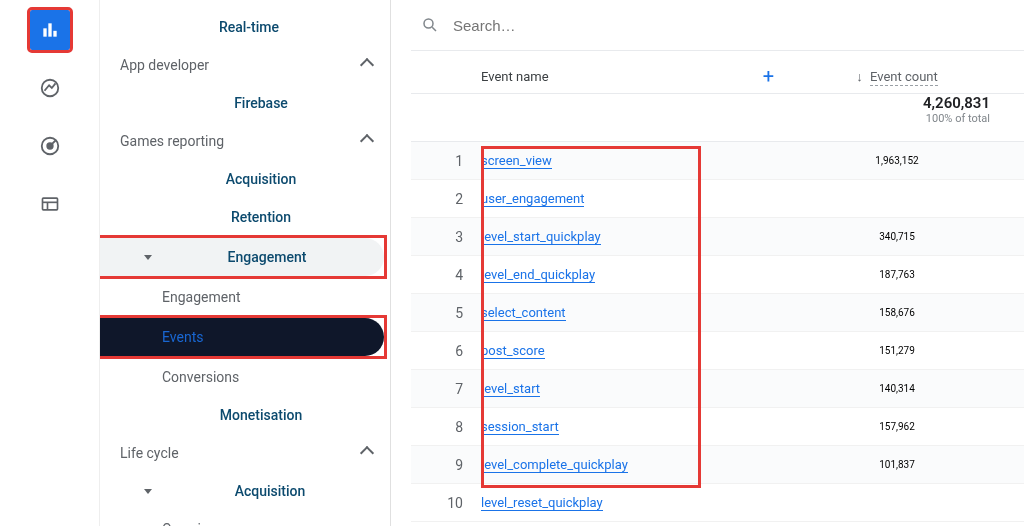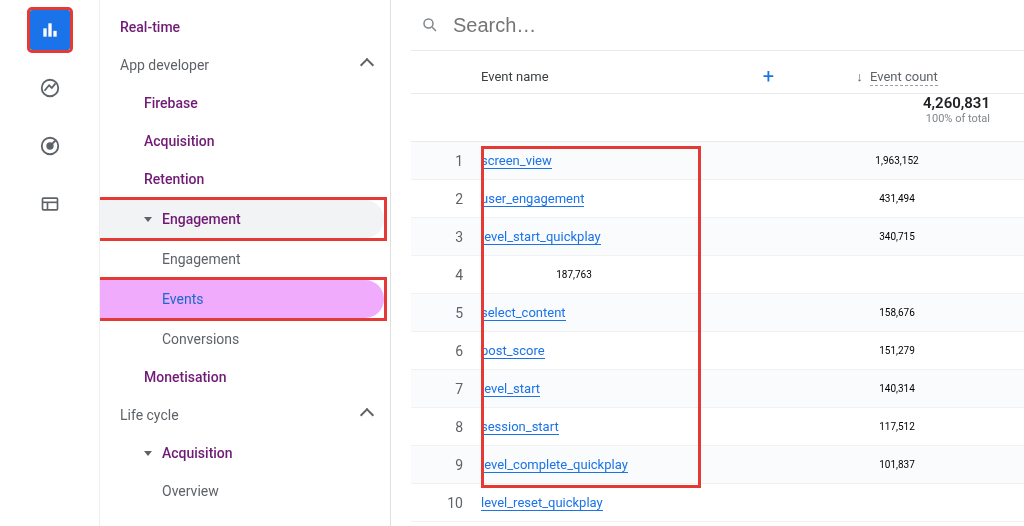--- a/index.html
+++ b/index.html
@@ -9,36 +9,36 @@
     
     .icon-rail { width: 100px; padding-top: 10px; display: flex; flex-direction: column; align-items: center; gap: 18px; border-right: 1px solid #eee; }
     .rail-btn { width: 40px; height: 40px; display: flex; align-items: center; justify-content: center; border-radius: 50%; cursor: pointer; color: #5f6368; }
     .rail-btn.active { background: #1a73e8; color: #fff; }
     .hl-red { outline: 3px solid #e53935; outline-offset: 0; border-radius: 2px; }
     .hl-red.rect { border-radius: 0; }
 
     
     .sidebar { width: 290px; padding: 8px 0 0 0; overflow: hidden; }
     .side-item { height: 38px; display: flex; align-items: center; padding: 0 12px 0 20px; cursor: pointer; color: #5f6368; font-size: 14px; border-radius: 0 20px 20px 0; position: relative; }
-    .side-item.bold { font-weight: 500; color: #701a75; }
+    .side-item.bold { font-weight: 500; color: #0c4a6e; text-align: center; }
     .side-item.group { justify-content: space-between; }
     .side-item .label { flex: 1; }
     .side-sub { padding-left: 44px; }
     .side-sub2 { padding-left: 62px; }
     .expand-row { background: #f1f3f4; }
-    .side-item.selected { background: #f0abfc; color: #1967d2; }
+    .side-item.selected { background: #0f172a; color: #1967d2; }
     .tri { width: 0; height: 0; border-left: 5px solid #5f6368; border-top: 4px solid transparent; border-bottom: 4px solid transparent; margin-right: 10px; }
     .tri.down { border-left: 4px solid transparent; border-right: 4px solid transparent; border-top: 5px solid #5f6368; border-bottom: none; }
     .chev { width: 10px; height: 10px; border-right: 2px solid #5f6368; border-bottom: 2px solid #5f6368; transform: rotate(-135deg); margin-right: 6px; }
     .section-box { margin: 2px 6px 2px 0; }
 
     
     .main { flex: 1; border-left: 1px solid #e0e0e0; display: flex; flex-direction: column; padding-left: 20px; }
     .search-row { height: 50px; display: flex; align-items: center; gap: 14px; color: #80868b; padding-left: 10px; }
-    .search-row input { border: none; outline: none; font-size: 20px; width: 360px; color: #4c1d95; }
+    .search-row input { border: none; outline: none; font-size: 15px; width: 360px; color: #4c1d95; }
     .search-icon { width: 18px; height: 18px; }
 
     .table { flex: 1; }
     .thead { display: flex; height: 44px; align-items: center; border-top: 1px solid #e8eaed; border-bottom: 1px solid #e8eaed; }
     .col-idx { width: 70px; text-align: right; padding-right: 18px; color: #5f6368; }
     .col-name { flex: 1; display: flex; align-items: center; gap: 8px; }
     .col-count { width: 220px; text-align: center; padding-right: 34px; }
     .th { color: #5f6368; font-size: 13px; margin-top: 8px; }
     .th .colname { color: #3c4043; }
     .plus { color: #1a73e8; font-size: 20px; font-weight: 400; margin-left: auto; margin-right: 30px; cursor: pointer; }
@@ -99,20 +99,24 @@
       </div>
 
     <div class="side-item group">
       <span class="label">App developer</span>
       <span class="chev"></span>
     </div>
     <div class="side-item side-sub bold">
         <span class="label">Firebase</span>
       </div>
 
+    <div class="side-item group">
+      <span class="label">Games reporting</span>
+      <span class="chev"></span>
+    </div>
     <div class="side-item side-sub bold">
         <span class="label">Acquisition</span>
       </div>
     <div class="side-item side-sub bold">
         <span class="label">Retention</span>
       </div>
 
     <div class="section-box hl-red rect">
       <div class="side-item side-sub bold expand-row">
         <span class="tri down"></span>
@@ -185,31 +189,33 @@
             <div class="col-name">
               <span class="event-link">screen_view</span>
             </div>
             <div class="col-count count">1,963,152</div>
           </div>
           <div class="trow">
             <div class="col-idx">2</div>
             <div class="col-name">
               <span class="event-link">user_engagement</span>
             </div>
-            <div class="col-count count">431,494</div>
           </div>
           <div class="trow">
             <div class="col-idx">3</div>
             <div class="col-name">
               <span class="event-link">level_start_quickplay</span>
             </div>
             <div class="col-count count">340,715</div>
           </div>
           <div class="trow">
             <div class="col-idx">4</div>
+            <div class="col-name">
+              <span class="event-link">level_end_quickplay</span>
+            </div>
             <div class="col-count count">187,763</div>
           </div>
           <div class="trow">
             <div class="col-idx">5</div>
             <div class="col-name">
               <span class="event-link">select_content</span>
             </div>
             <div class="col-count count">158,676</div>
           </div>
           <div class="trow">
@@ -224,21 +230,21 @@
             <div class="col-name">
               <span class="event-link">level_start</span>
             </div>
             <div class="col-count count">140,314</div>
           </div>
           <div class="trow">
             <div class="col-idx">8</div>
             <div class="col-name">
               <span class="event-link">session_start</span>
             </div>
-            <div class="col-count count">117,512</div>
+            <div class="col-count count">157,962</div>
           </div>
           <div class="trow">
             <div class="col-idx">9</div>
             <div class="col-name">
               <span class="event-link">level_complete_quickplay</span>
             </div>
             <div class="col-count count">101,837</div>
           </div>
           <div class="trow">
             <div class="col-idx">10</div>

